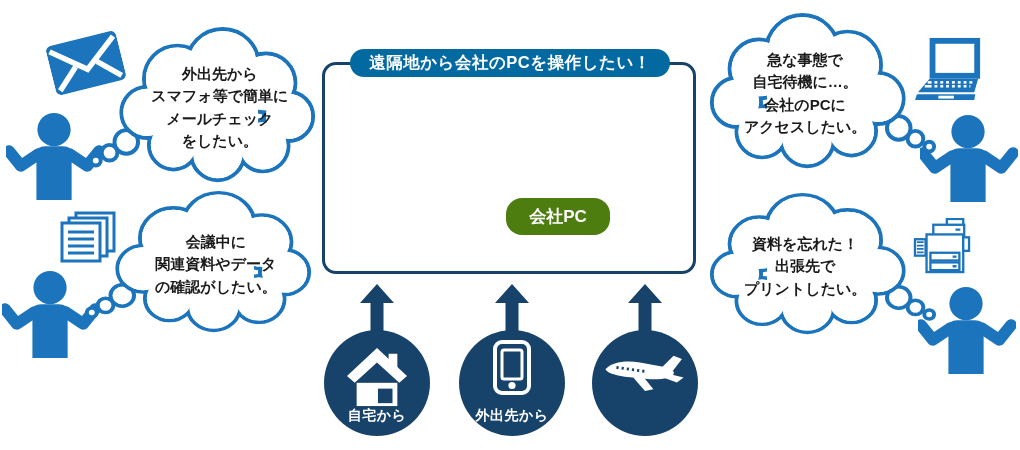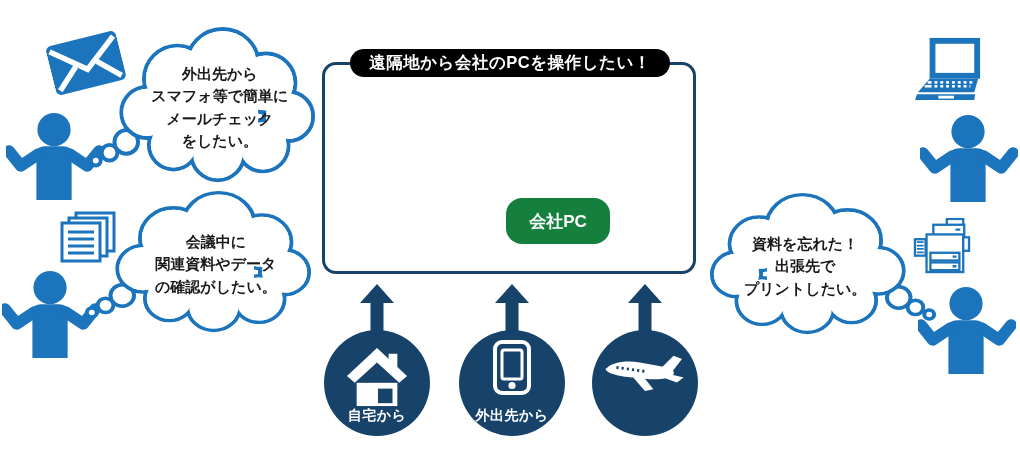--- a/index.html
+++ b/index.html
@@ -2,26 +2,26 @@
 <html><head>
 <meta charset="utf-8">
 <style>
   html,body{margin:0;padding:0;background:#fff;}
   #stage{position:relative;width:1020px;height:450px;background:#fff;overflow:hidden;
          font-family:"Liberation Sans","DejaVu Sans",sans-serif;}
   .abs{position:absolute;}
   .cloud-text{position:absolute;display:flex;align-items:center;justify-content:center;
     text-align:center;white-space:pre-line;font-weight:bold;font-size:15px;line-height:1.5;
     color:#1a1a1a;}
-  .title-pill{position:absolute;left:350px;top:49px;width:320px;height:28px;background:#000000;
+  .title-pill{position:absolute;left:350px;top:49px;width:320px;height:28px;background:#0369a1;
     border-radius:15px;color:#fff;font-weight:bold;font-size:16.5px;display:flex;
     align-items:center;justify-content:center;letter-spacing:.5px;z-index:6;}
   .center-box{position:absolute;left:322px;top:62px;width:368px;height:206px;background:#fff;
     border:3px solid #17426a;border-radius:14px;z-index:2;}
-  .pc-label{position:absolute;left:506px;top:198px;width:104px;height:46px;background:#15803d;
+  .pc-label{position:absolute;left:506px;top:198px;width:104px;height:37px;background:#4d7c0f;
     border-radius:16px;color:#fff;font-weight:bold;font-size:17px;display:flex;
     align-items:center;justify-content:center;z-index:4;}
   .access-circle{position:absolute;top:330px;width:106px;height:106px;border-radius:50%;
     background:#17426a;}
   .access-label{position:absolute;bottom:11px;left:0;width:100%;text-align:center;color:#fff;
     font-weight:bold;font-size:14px;letter-spacing:.5px;margin-top:31px;}
   .arrow{position:absolute;top:284px;width:34px;height:48px;}
   svg{display:block;}
 </style>
 </head>
@@ -247,20 +247,31 @@
           <rect x="32" y="46" width="3" height="8"></rect>
           <rect x="38" y="46" width="3" height="8"></rect>
           <rect x="44" y="46" width="3" height="8"></rect>
           <rect x="50" y="46" width="3" height="8"></rect>
           <rect x="56" y="46" width="3" height="8"></rect>
       </g>
       <polygon points="5,60 65,60 64,66 3,66" fill="#1b74bc"></polygon>
       <rect x="27" y="61.5" width="16" height="3" fill="#fff"></rect>
     </svg>
   </span>
+  <div class="abs" style="left:706px;top:12px;width:236px;height:167px">
+    <svg width="236" height="167" viewBox="0 0 240 170" preserveAspectRatio="none">
+      <g transform="translate(240,0) scale(-1,1)">
+          <use href="#cloud-shape"></use>
+        </g>
+    </svg>
+    <div class="cloud-text" style="left:7%;top:8%;width:70%;height:82%">急な事態で
+自宅待機に…。
+会社のPCに
+アクセスしたい。</div>
+  </div>
 
   <span class="abs" style="left:918px;top:284px">
     <svg width="98" height="90" viewBox="0 0 100 92">
         <use href="#person-shape"></use>
       </svg>
   </span>
   <span class="abs" style="left:912px;top:218px">
     <svg width="60" height="56" viewBox="0 0 62 58">
       <g fill="#fff" stroke="#1b74bc" stroke-width="2.4">
         <rect x="36" y="1" width="17" height="9"></rect>

